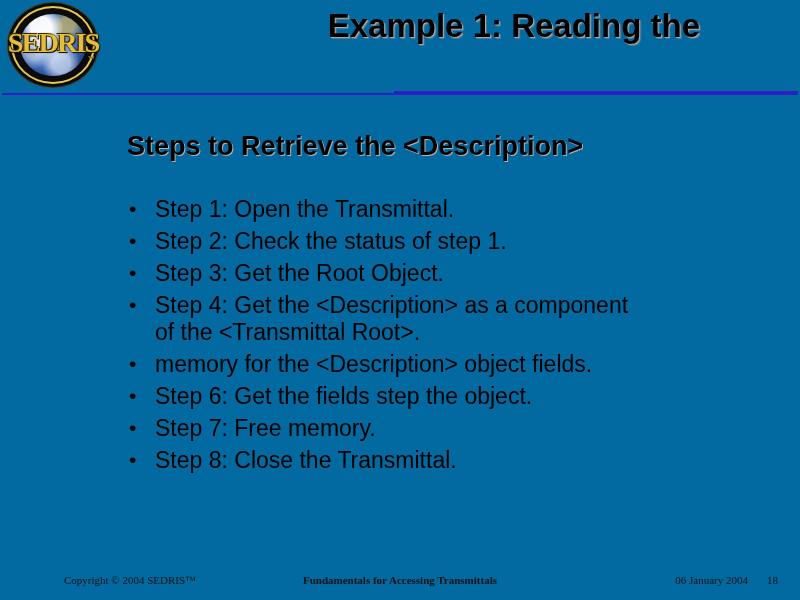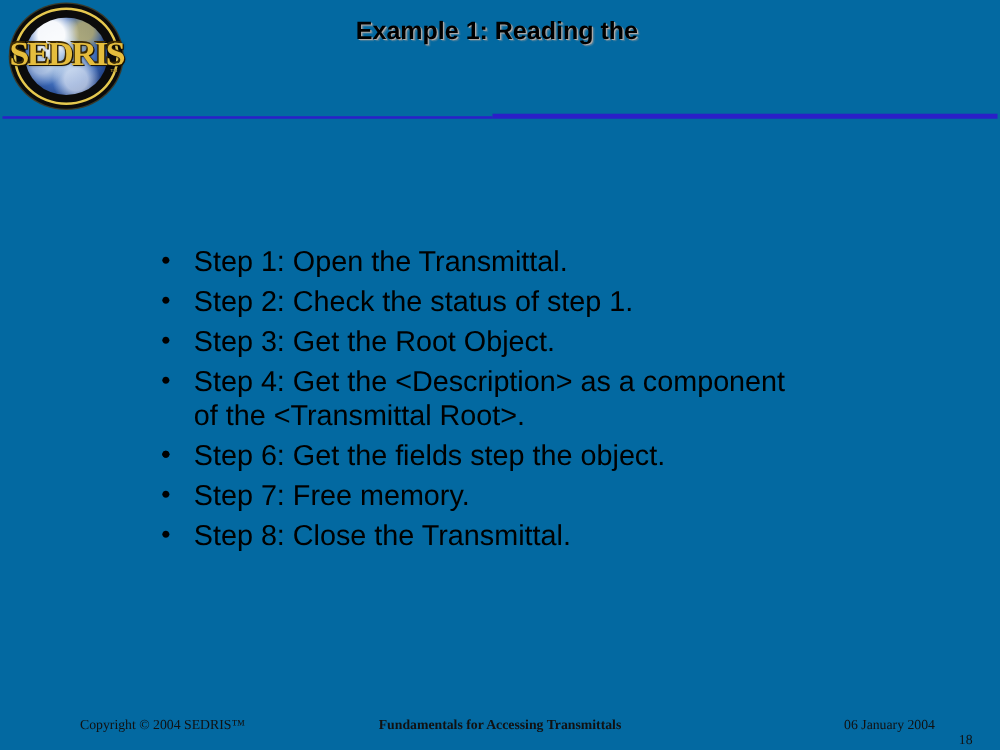--- a/index.html
+++ b/index.html
@@ -78,23 +78,23 @@
     text-shadow: 0 0 1px #000;
     font-family: "Liberation Serif", serif;
   }
 
   
   .title-block {
     position: absolute;
     left: 95px;
     top: 9px;
     width: 605px;
-    text-align: center;
+    text-align: right;
     font-weight: bold;
-    font-size: 20px;
+    font-size: 33px;
     line-height: 33px;
     letter-spacing: 0px;
     text-shadow: 1px 1px 0 #a8a8a8, 2px 2px 1px rgba(150,150,150,0.45);
   }
 
   
   .rule-left {
     position: absolute;
     left: 2px;
     top: 93px;
@@ -154,21 +154,21 @@
     right: 0;
     top: 574px;
     height: 20px;
     font-family: "Liberation Serif", serif;
     font-size: 11px;
     color: #111;
   }
   .footer-copyright { position: absolute; left: 64px; top: 0; }
   .footer-center    { position: absolute; left: 0; right: 0; top: 0; text-align: center; font-weight: bold; }
   .footer-date      { position: absolute; right: 52px; top: 0; }
-  .footer-page      { position: absolute; right: 22px; top: 12px; }
+  .footer-page      { position: absolute; right: 22px; top: 0; }
 </style>
 </head>
 <body>
 
 <div class="slide" style="background: #0369a1;">
 
   <div class="logo">
     <div class="logo-disc"></div>
     <div class="logo-ring"></div>
     <div class="logo-globe"></div>
@@ -176,20 +176,21 @@
     <div class="logo-tm">™</div>
   </div>
 
   <div class="title-block">
     <div>Example 1: Reading the</div>
   </div>
 
   <div class="rule-left" style="background: rgb(43, 31, 200);"></div>
   <div class="rule-right" style="background: rgb(43, 31, 200);"></div>
 
+  <div class="heading">Steps to Retrieve the &lt;Description&gt;</div>
 
   <ul class="bullet-list">
       <li class="bullet-item">
         <span class="dot">•</span>
         <div>
           <div class="bline">Step 1: Open the Transmittal.</div>
         </div>
       </li>
       <li class="bullet-item">
         <span class="dot">•</span>
@@ -206,20 +207,21 @@
       <li class="bullet-item">
         <span class="dot">•</span>
         <div>
           <div class="bline">Step 4: Get the &lt;Description&gt; as a component</div>
           <div class="bline">of the &lt;Transmittal Root&gt;.</div>
         </div>
       </li>
       <li class="bullet-item">
         <span class="dot">•</span>
         <div>
+          <div class="bline">memory for the &lt;Description&gt; object fields.</div>
         </div>
       </li>
       <li class="bullet-item">
         <span class="dot">•</span>
         <div>
           <div class="bline">Step 6: Get the fields step the object.</div>
         </div>
       </li>
       <li class="bullet-item">
         <span class="dot">•</span>

